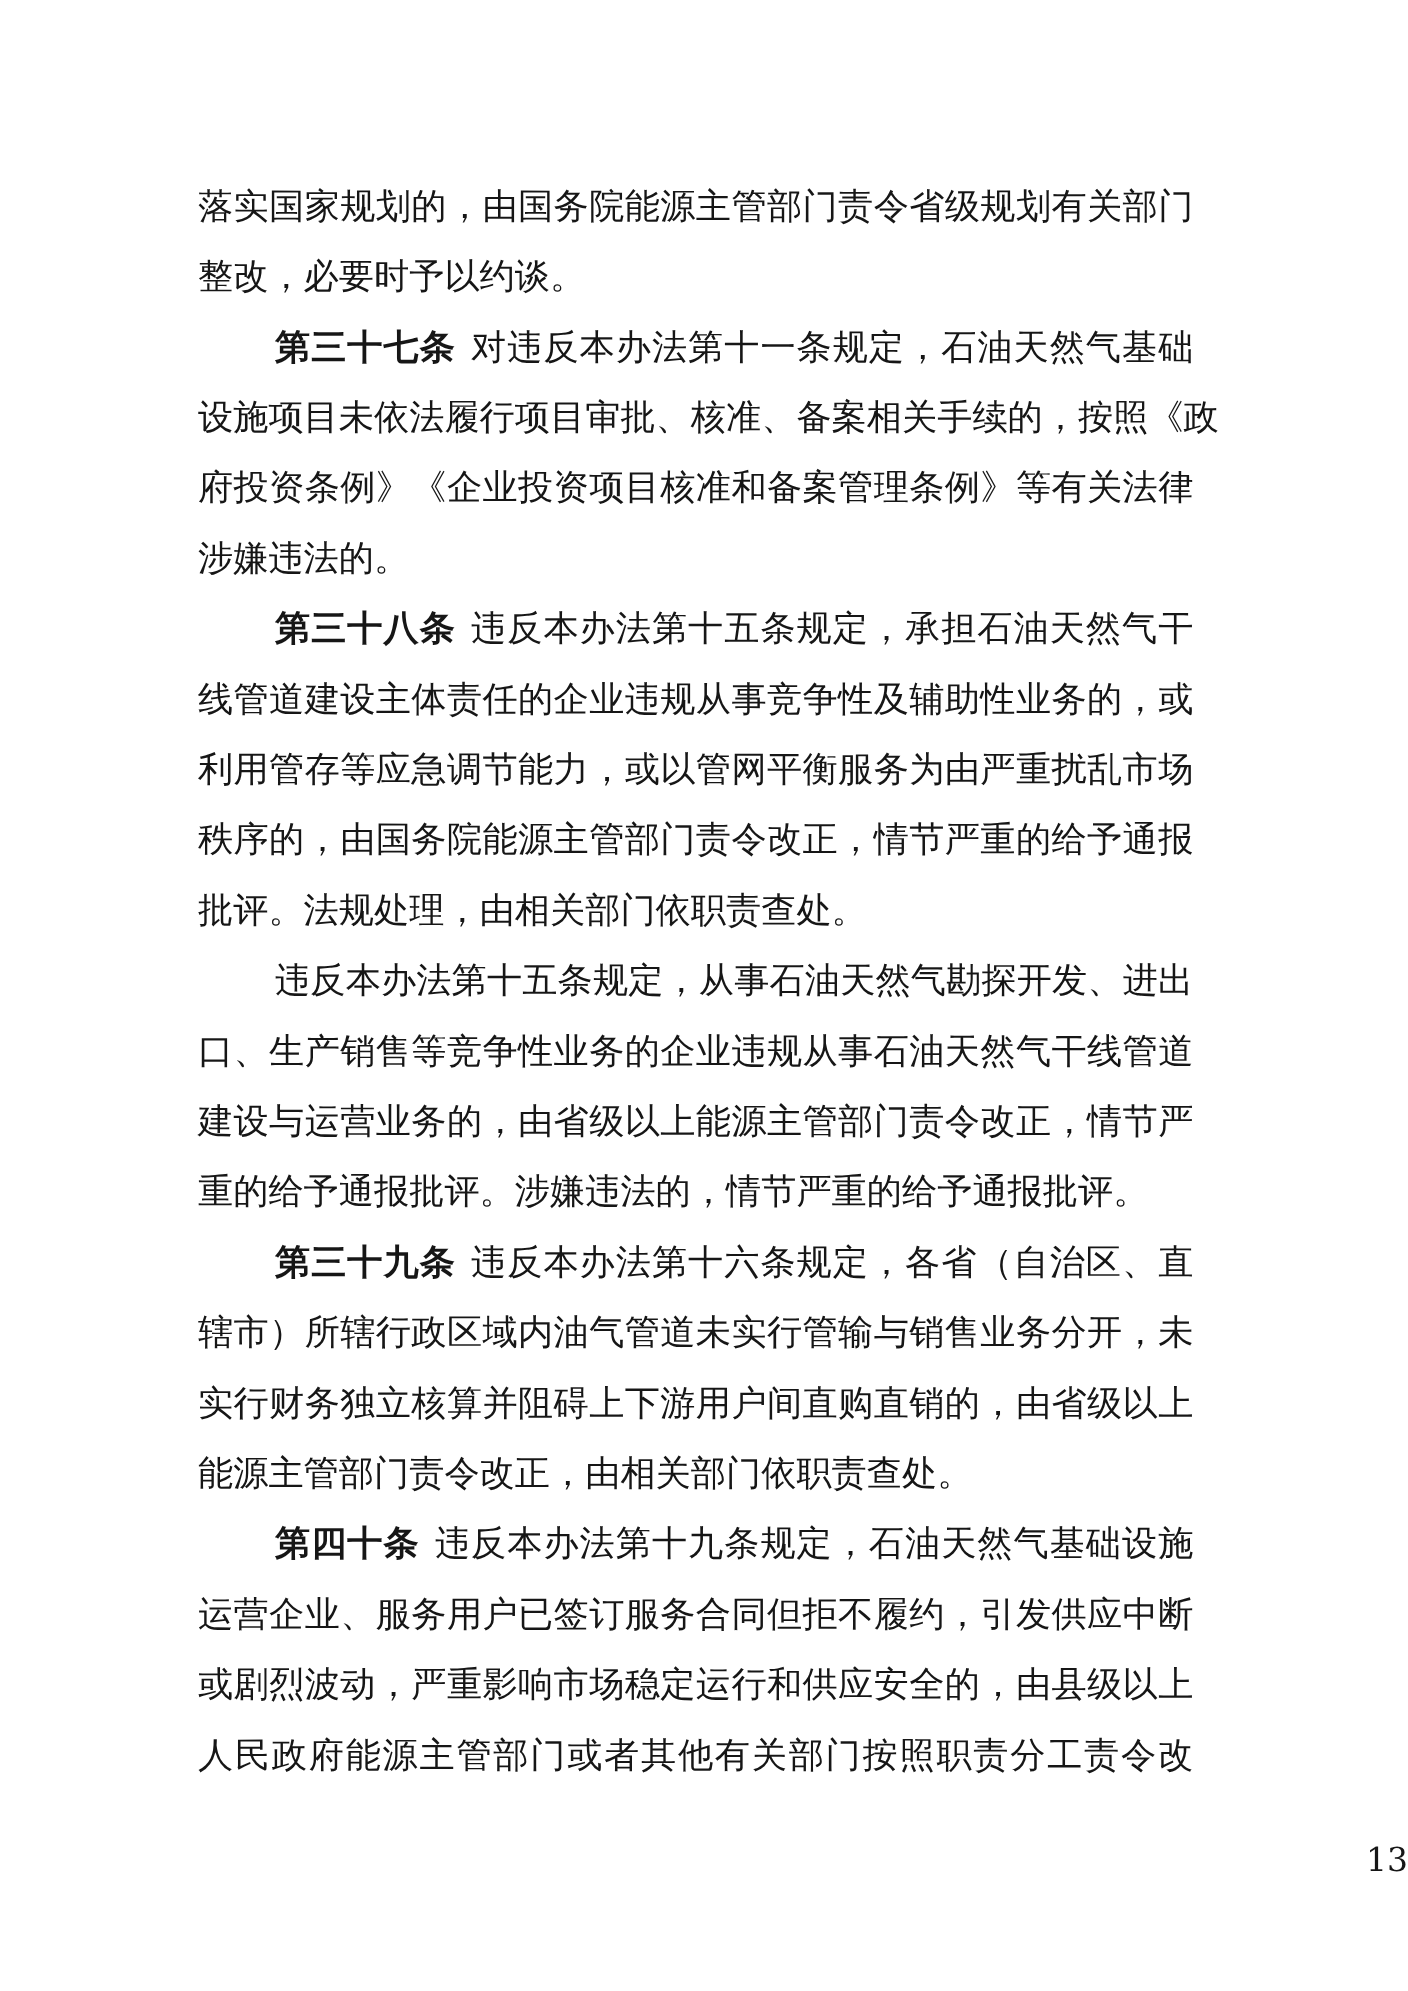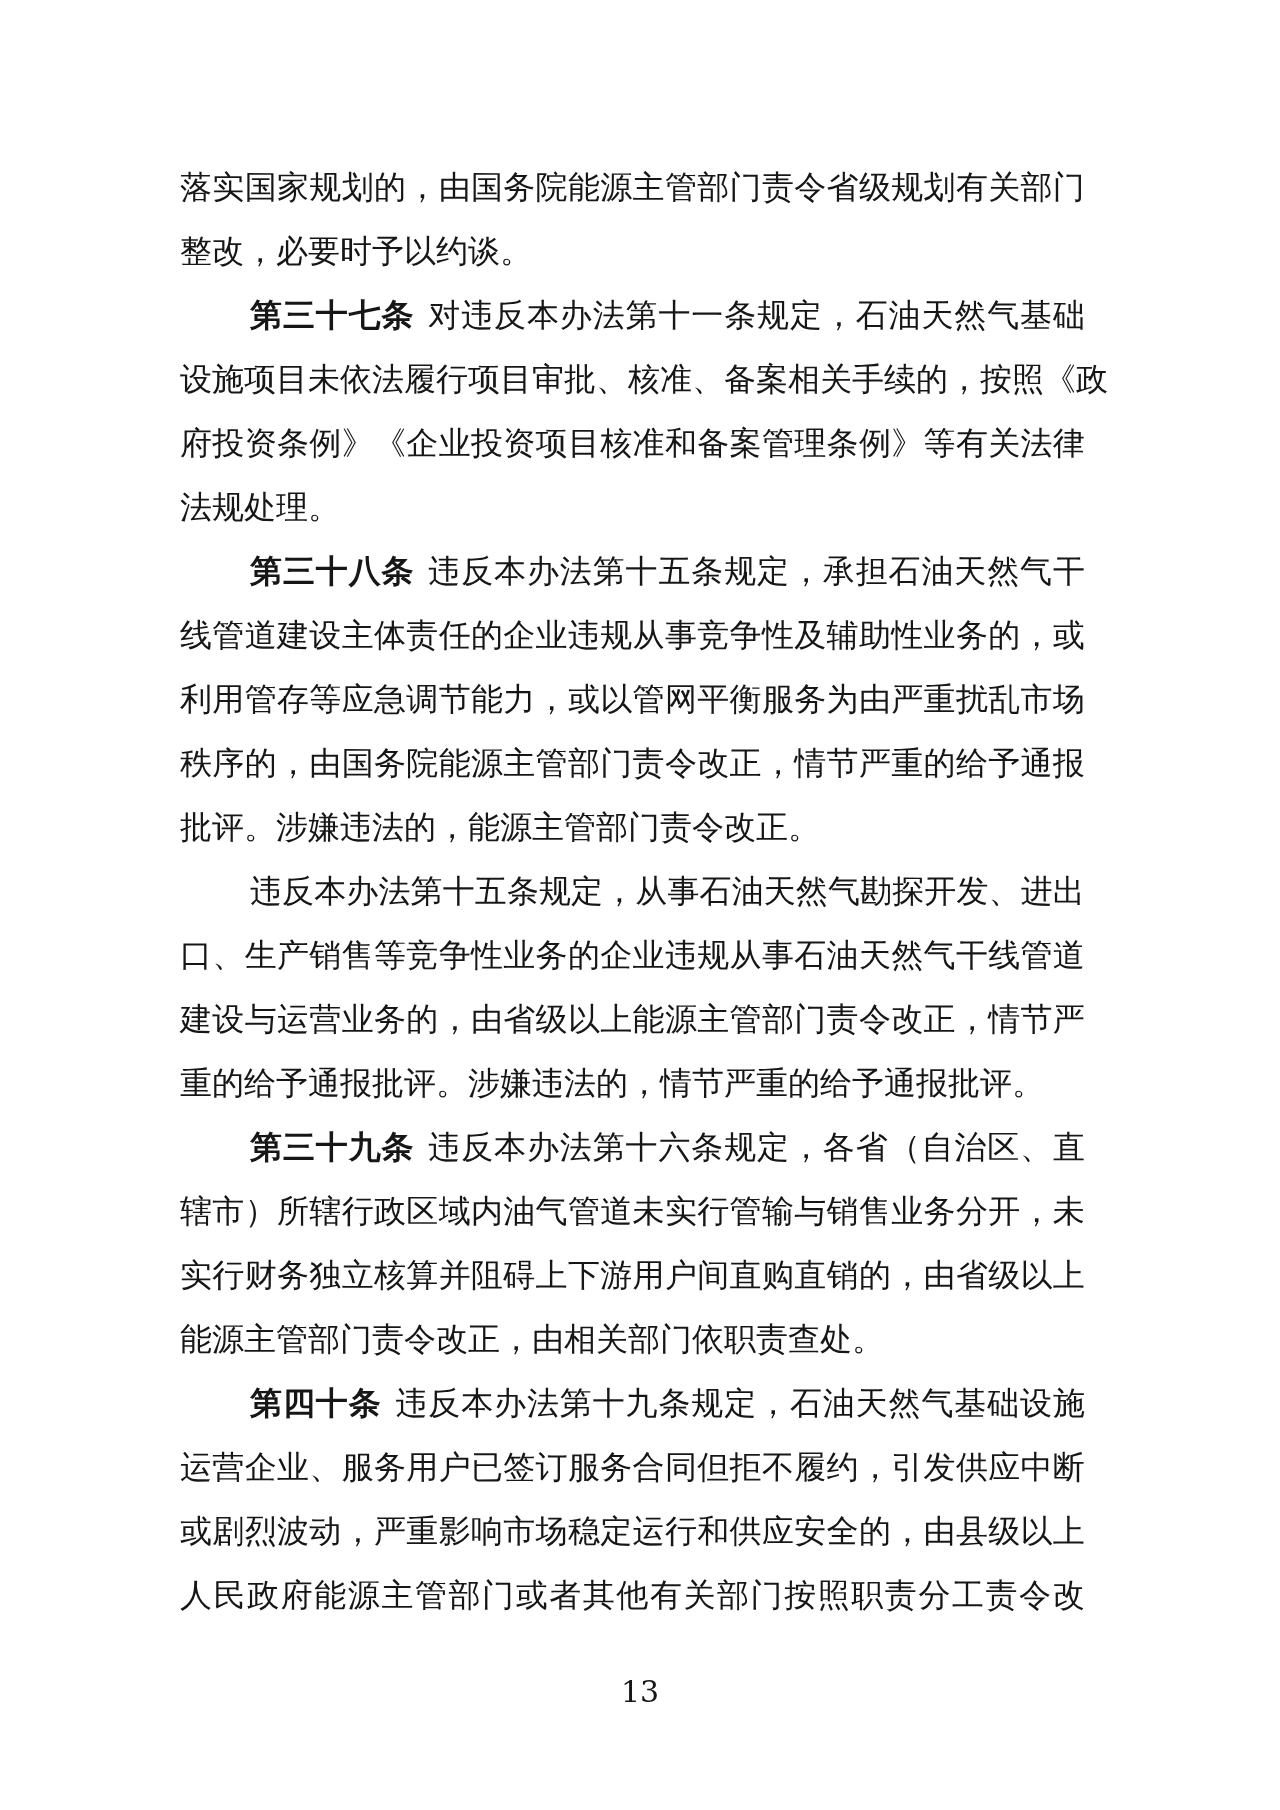--- a/index.html
+++ b/index.html
@@ -22,21 +22,21 @@
   }
   .line.just { display:flex; justify-content:space-between; }
   .line.ind { padding-left:70px; }
   .line span.b {
     font-weight:700;
     font-family:"DejaVu Sans","Liberation Sans",sans-serif;
   }
   .line span.gap { display:inline-block; width:13px; }
   .pagenum {
     position:absolute; left:0; top:1674px; width:1280px;
-    text-align:center; font-size:30px; line-height:36px; color:#161616;
+    text-align:right; font-size:30px; line-height:36px; color:#161616;
     font-family:"DejaVu Serif","Liberation Serif",serif;
   }
 </style>
 </head>
 <body>
 
 <div class="page">
   <div class="doc">
       <div class="line just">
         <span>落</span>
@@ -151,21 +151,21 @@
         <span>理</span>
         <span>条</span>
         <span>例</span>
         <span>》</span>
         <span>等</span>
         <span>有</span>
         <span>关</span>
         <span>法</span>
         <span>律</span>
       </div>
-      <div class="line"><span>法规处理。</span></div>
+      <div class="line"><span>涉嫌违法的。</span></div>
       <div class="line just ind">
         <span class="b">第</span>
         <span class="b">三</span>
         <span class="b">十</span>
         <span class="b">八</span>
         <span class="b">条</span>
         <span class="gap"></span>
         <span>违</span>
         <span>反</span>
         <span>本</span>
@@ -270,21 +270,21 @@
         <span>情</span>
         <span>节</span>
         <span>严</span>
         <span>重</span>
         <span>的</span>
         <span>给</span>
         <span>予</span>
         <span>通</span>
         <span>报</span>
       </div>
-      <div class="line"><span>批评。涉嫌违法的，能源主管部门责令改正。</span></div>
+      <div class="line"><span>批评。法规处理，由相关部门依职责查处。</span></div>
       <div class="line just ind">
         <span>违</span>
         <span>反</span>
         <span>本</span>
         <span>办</span>
         <span>法</span>
         <span>第</span>
         <span>十</span>
         <span>五</span>
         <span>条</span>

